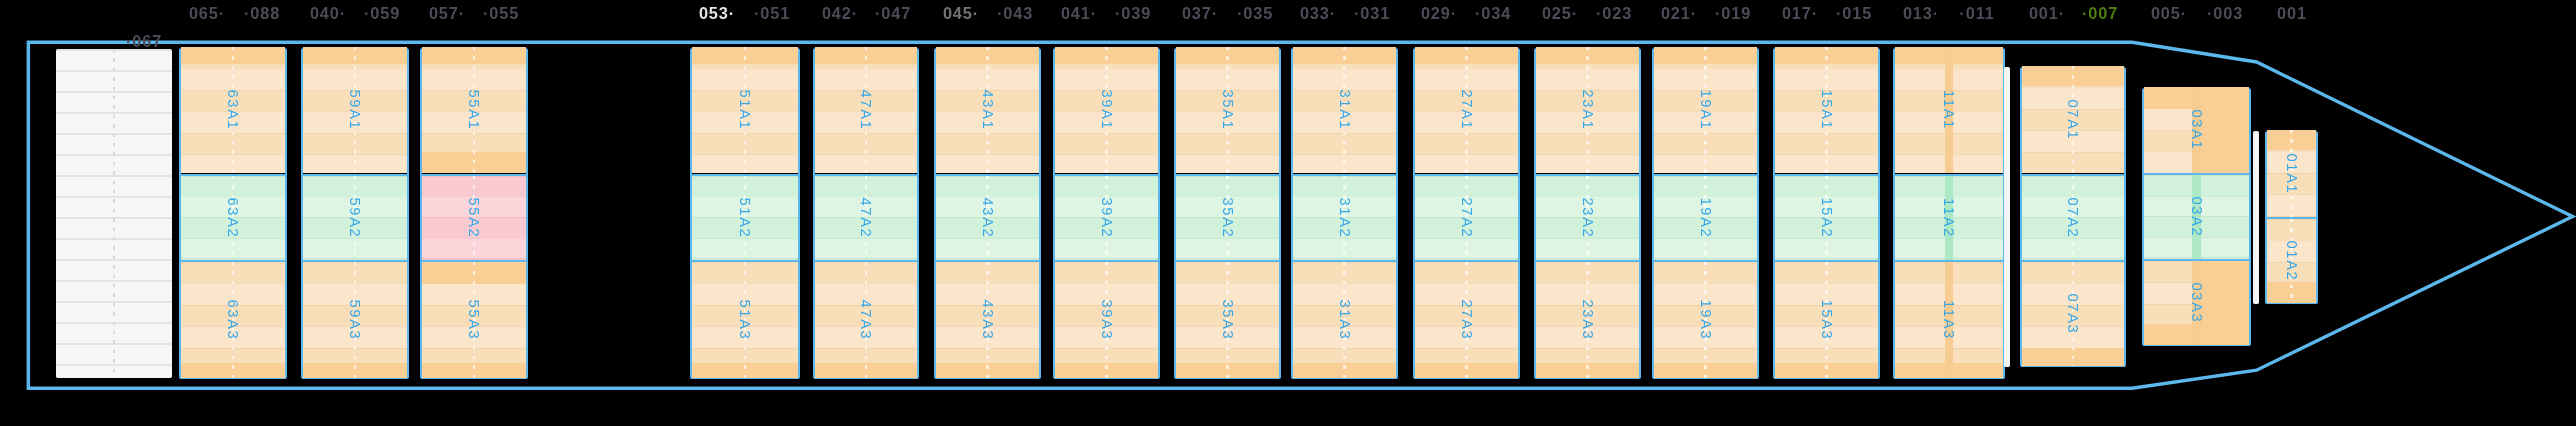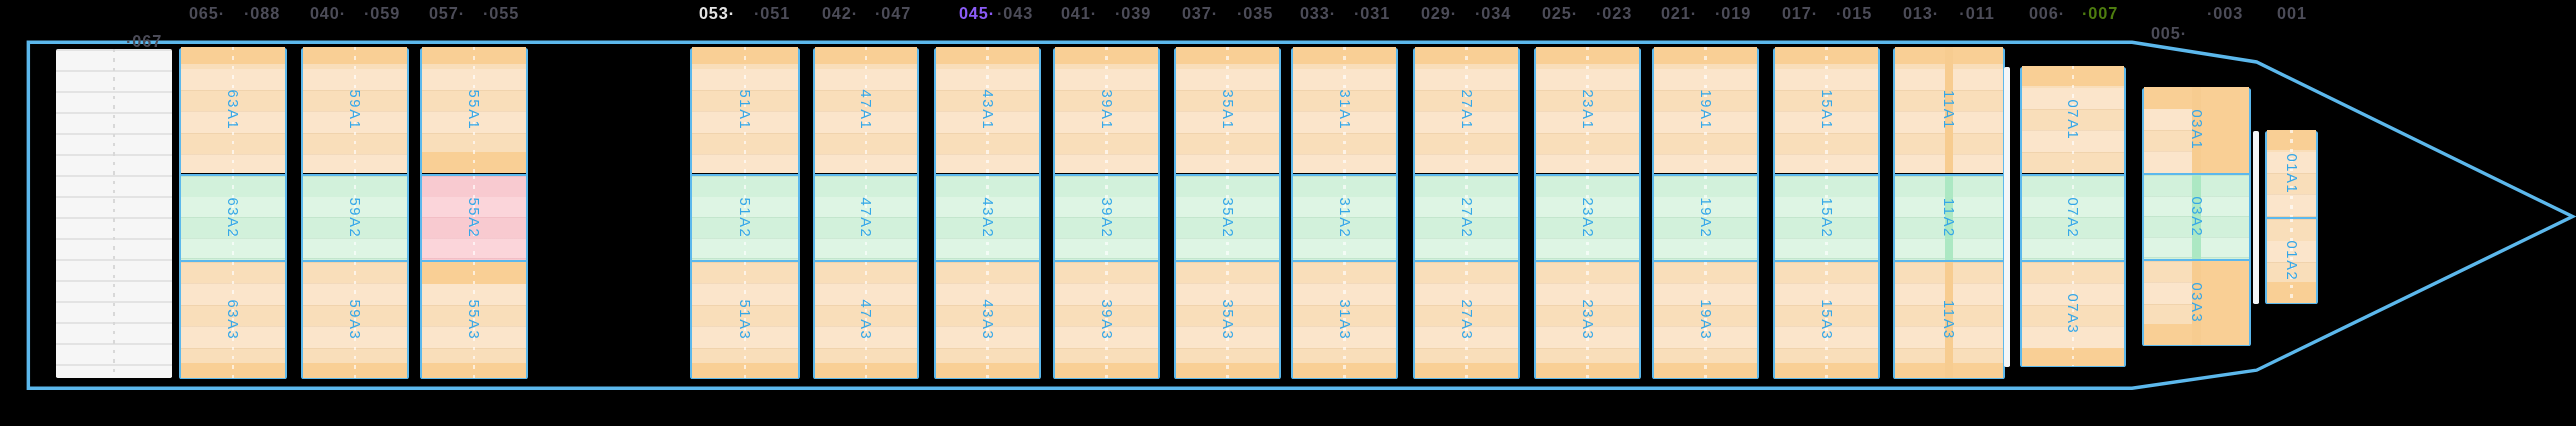--- a/index.html
+++ b/index.html
@@ -48,41 +48,41 @@
       <span class="axis-label" style="left: 207px; color: rgb(76, 76, 88);">065·</span>
       <span class="axis-label" style="left: 262px; color: rgb(76, 76, 88);">·088</span>
       <span class="axis-label" style="left: 328px; color: rgb(76, 76, 88);">040·</span>
       <span class="axis-label" style="left: 382px; color: rgb(76, 76, 88);">·059</span>
       <span class="axis-label" style="left: 447px; color: rgb(76, 76, 88);">057·</span>
       <span class="axis-label" style="left: 501px; color: rgb(76, 76, 88);">·055</span>
       <span class="axis-label" style="left: 717px; color: #e5e5e5;">053·</span>
       <span class="axis-label" style="left: 772px; color: rgb(76, 76, 88);">·051</span>
       <span class="axis-label" style="left: 840px; color: rgb(76, 76, 88);">042·</span>
       <span class="axis-label" style="left: 893px; color: rgb(76, 76, 88);">·047</span>
-      <span class="axis-label" style="left: 961px; color: #8b5cf6; margin-left: 16px;">045·</span>
+      <span class="axis-label" style="left: 961px; color: #737373;">045·</span>
       <span class="axis-label" style="left: 1015px; color: rgb(76, 76, 88);">·043</span>
       <span class="axis-label" style="left: 1079px; color: rgb(76, 76, 88);">041·</span>
       <span class="axis-label" style="left: 1133px; color: rgb(76, 76, 88);">·039</span>
       <span class="axis-label" style="left: 1200px; color: rgb(76, 76, 88);">037·</span>
       <span class="axis-label" style="left: 1255px; color: rgb(76, 76, 88);">·035</span>
       <span class="axis-label" style="left: 1318px; color: rgb(76, 76, 88);">033·</span>
       <span class="axis-label" style="left: 1372px; color: rgb(76, 76, 88);">·031</span>
       <span class="axis-label" style="left: 1439px; color: rgb(76, 76, 88);">029·</span>
       <span class="axis-label" style="left: 1493px; color: rgb(76, 76, 88);">·034</span>
       <span class="axis-label" style="left: 1560px; color: rgb(76, 76, 88);">025·</span>
       <span class="axis-label" style="left: 1614px; color: rgb(76, 76, 88);">·023</span>
       <span class="axis-label" style="left: 1679px; color: rgb(76, 76, 88);">021·</span>
       <span class="axis-label" style="left: 1733px; color: rgb(76, 76, 88);">·019</span>
       <span class="axis-label" style="left: 1800px; color: rgb(76, 76, 88);">017·</span>
       <span class="axis-label" style="left: 1854px; color: rgb(76, 76, 88);">·015</span>
       <span class="axis-label" style="left: 1921px; color: rgb(76, 76, 88);">013·</span>
       <span class="axis-label" style="left: 1977px; color: rgb(76, 76, 88);">·011</span>
-      <span class="axis-label" style="left: 2047px; color: rgb(76, 76, 88);">006·</span>
+      <span class="axis-label" style="left: 2047px; color: rgb(76, 76, 88);">001·</span>
       <span class="axis-label" style="left: 2100px; color: #4d7c0f;">·007</span>
-      <span class="axis-label" style="left: 2169px; color: rgb(76, 76, 88); margin-top: 20px;">005·</span>
+      <span class="axis-label" style="left: 2169px; color: rgb(76, 76, 88);">005·</span>
       <span class="axis-label" style="left: 2225px; color: rgb(76, 76, 88);">·003</span>
       <span class="axis-label" style="left: 2292px; color: rgb(76, 76, 88);">001</span>
     </div>
   <div id="bays">
       <div class="bay" style="left: 179px; top: 48px; width: 108px; height: 331px; border-color: rgb(92, 184, 236);">
         <div class="cell zone-orange" style="top: -2.6px; height: 126px;">
           <div class="band" style="top: 0px; height: 17px; background: rgb(249, 207, 149);"></div>
           <div class="dashline"></div>
           <span class="cell-label" style="color: rgb(53, 167, 232);">63A1</span>
         </div>

